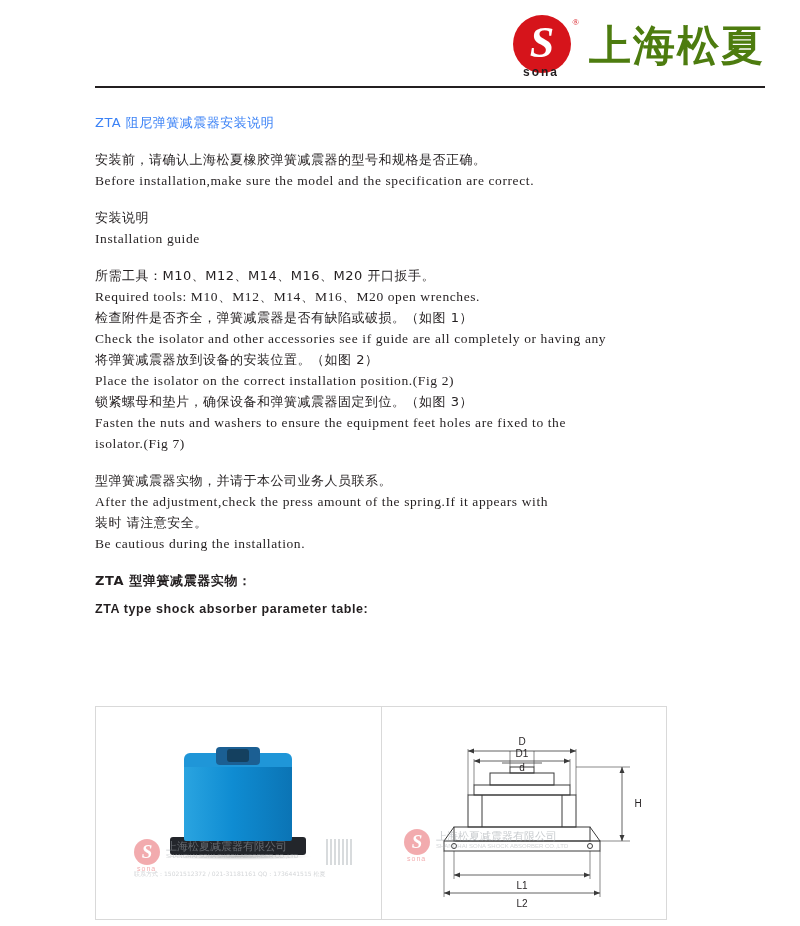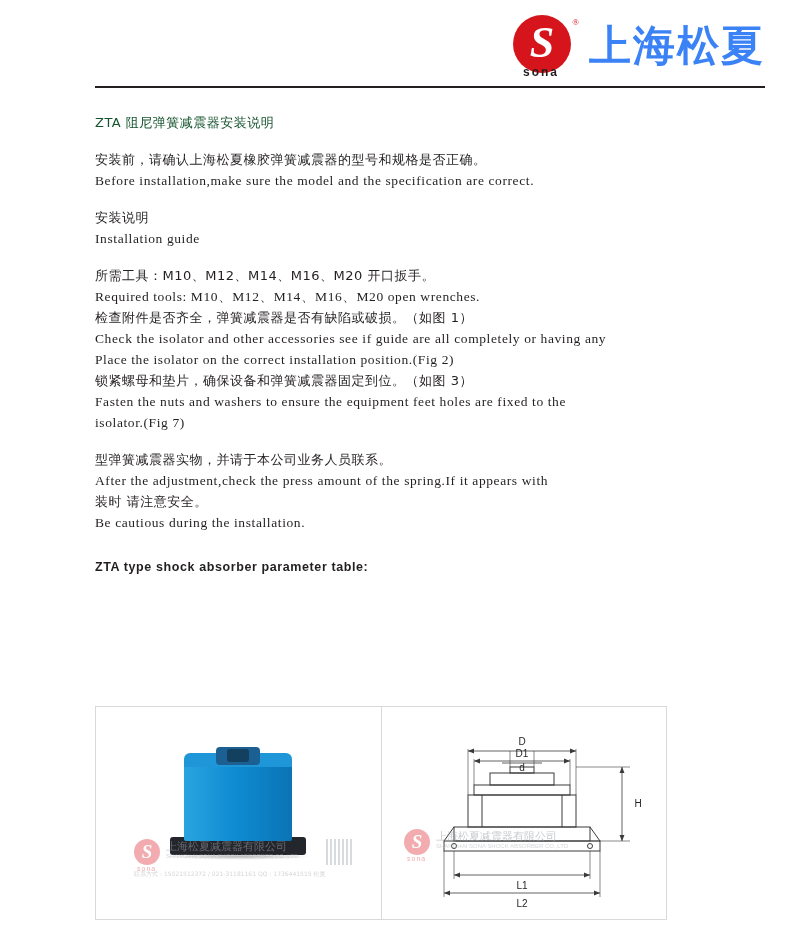--- a/index.html
+++ b/index.html
@@ -68,21 +68,21 @@
     font-size: 12px;
     letter-spacing: 2px;
     color: #231f20;
     font-family: "Liberation Sans", sans-serif;
     font-weight: bold;
   }
   .logo-cn {
     font-family: "DejaVu Sans", sans-serif;
     font-weight: bold;
     font-size: 42px;
-    color: #3b82f6;
+    color: #4d7c0f;
     letter-spacing: 2px;
     line-height: 58px;
   }
   .header-rule {
     position: absolute;
     left: 95px;
     top: 86px;
     width: 670px;
     height: 2px;
     background: #231f20;
@@ -100,21 +100,21 @@
     line-height: 21px;
     font-family: "Liberation Serif", serif;
     letter-spacing: 0.6px;
   }
   .cn {
     font-family: "DejaVu Sans", "Liberation Serif", serif;
     font-size: 13px;
     letter-spacing: 0.5px;
   }
   .green {
-    color: #14532d;
+    color: #3b82f6;
   }
   .gap {
     height: 16px;
   }
   .gap-sm {
     height: 8px;
   }
   .bold-sans {
     font-family: "Liberation Sans", sans-serif;
     font-weight: bold;
@@ -323,34 +323,36 @@
 
   <div class="line cn">安装说明</div>
   <div class="line">Installation guide</div>
 
   <div class="gap"></div>
 
   <div class="line cn">所需工具：M10、M12、M14、M16、M20 开口扳手。</div>
   <div class="line">Required tools: M10、M12、M14、M16、M20 open wrenches.</div>
   <div class="line cn">检查附件是否齐全，弹簧减震器是否有缺陷或破损。（如图 1）</div>
   <div class="line">Check the isolator and other accessories see if guide are all completely or having any</div>
+  <div class="line cn">将弹簧减震器放到设备的安装位置。（如图 2）</div>
   <div class="line">Place the isolator on the correct installation position.(Fig 2)</div>
   <div class="line cn">锁紧螺母和垫片，确保设备和弹簧减震器固定到位。（如图 3）</div>
   <div class="line">Fasten the nuts and washers to ensure the equipment feet holes are fixed to the</div>
   <div class="line">isolator.(Fig 7)</div>
 
   <div class="gap"></div>
 
   <div class="line cn">型弹簧减震器实物，并请于本公司业务人员联系。</div>
   <div class="line">After the adjustment,check the press amount of the spring.If it appears with</div>
   <div class="line cn">装时 请注意安全。</div>
   <div class="line">Be cautious during the installation.</div>
 
   <div class="gap"></div>
 
+  <div class="line bold-cn">ZTA 型弹簧减震器实物：</div>
   <div class="gap-sm"></div>
   <div class="line bold-sans">ZTA type shock absorber parameter table:</div>
 </div>
 
 <div class="figures">
 
   <div class="fig-left">
     <div class="photo-shadow"></div>
     <div class="photo-base"></div>
     <div class="photo-body"></div>

